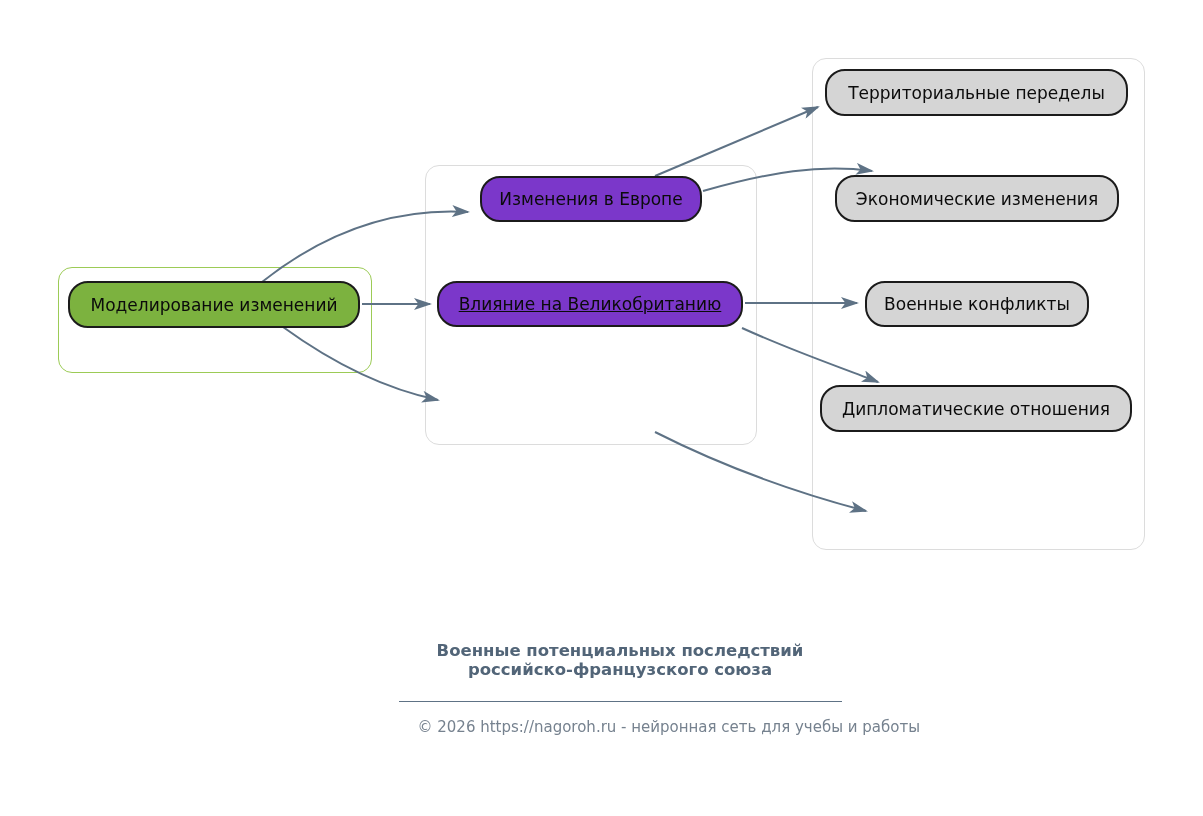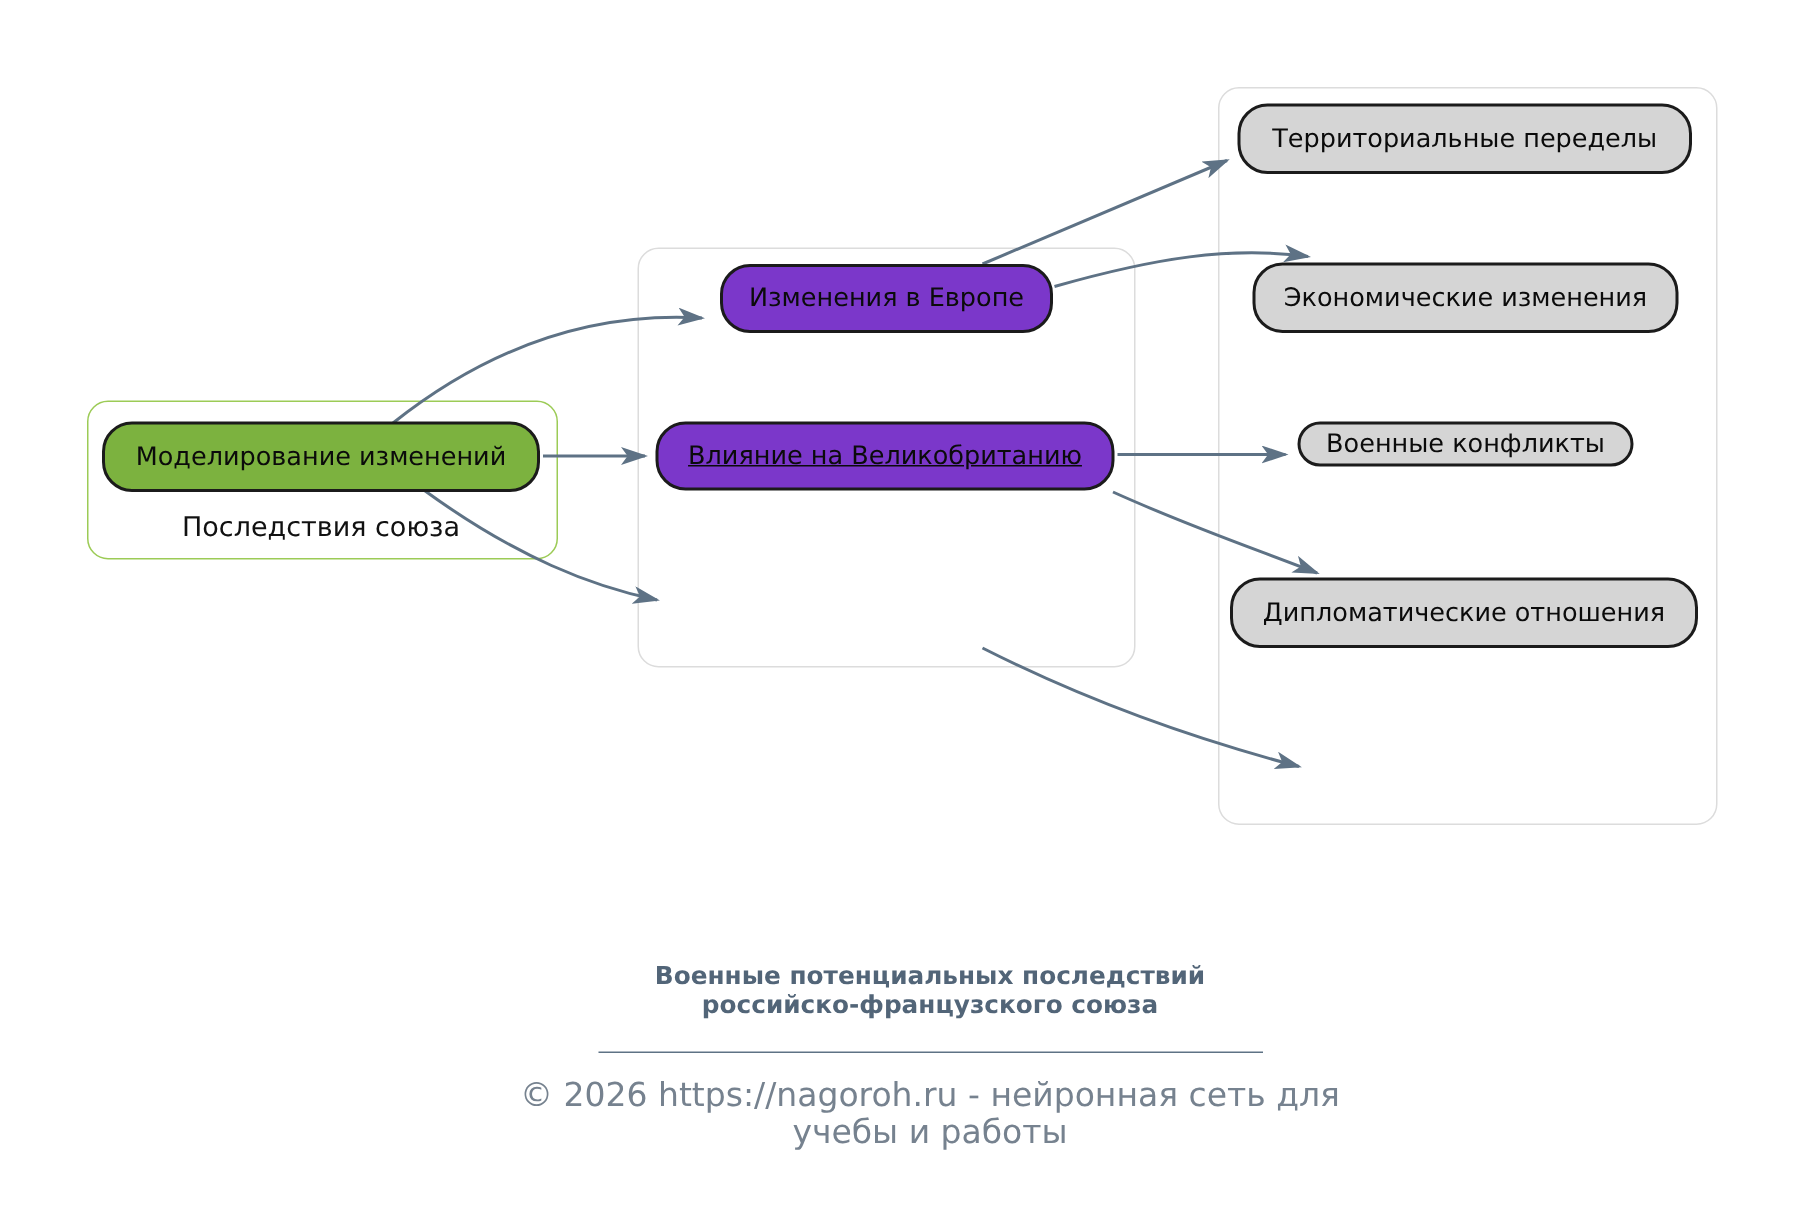--- a/index.html
+++ b/index.html
@@ -30,29 +30,29 @@
   }
   .node-green{background:var(--green);}
   .node-purple{background:var(--purple);}
   .node-gray{background:var(--gray);}
   .n-modeling{left:68px;top:281px;width:292px;height:47px;}
   .n-europe{left:480px;top:176px;width:222px;height:46px;}
   .n-britain{left:437px;top:281px;width:306px;height:46px;text-decoration:underline;}
   .n-others{left:447px;top:385px;width:286px;height:46px;}
   .n-territorial{left:825px;top:69px;width:303px;height:47px;}
   .n-economic{left:835px;top:175px;width:284px;height:47px;}
-  .n-military{left:865px;top:281px;width:224px;height:30px;}
+  .n-military{left:865px;top:281px;width:224px;height:46px;}
   .n-diplomatic{left:820px;top:385px;width:312px;height:47px;}
   .n-struggle{left:875px;top:491px;width:208px;height:46px;}
   .footer{
     position:absolute;left:320px;top:641px;width:600px;text-align:center;z-index:3;
   }
   .footer-title{font-size:16.5px;font-weight:bold;color:var(--title);line-height:19px;}
   .footer-divider{width:443px;height:0;border-top:1px solid var(--edge);margin:22px auto 0 auto;}
-  .footer-credit{margin-top:16px;font-size:22px;color:var(--credit);}
+  .footer-credit{margin-top:16px;font-size:15px;color:var(--credit);text-align:right;}
 </style>
 </head>
 <body>
 
 <div class="canvas">
 
   <div class="group group-left"></div>
   <div class="group group-mid"></div>
   <div class="group group-right"></div>
 
@@ -66,21 +66,20 @@
     <path class="edge" d="M 362 304 L 430 304" marker-end="url(#arrow)"></path>
     <path class="edge" d="M 283 327 C 345 372, 395 391, 438 400" marker-end="url(#arrow)"></path>
     <path class="edge" d="M 655 176 L 818 107" marker-end="url(#arrow)"></path>
     <path class="edge" d="M 703 191 C 770 172, 820 164, 872 171" marker-end="url(#arrow)"></path>
     <path class="edge" d="M 745 303 L 857 303" marker-end="url(#arrow)"></path>
     <path class="edge" d="M 742 328 C 795 352, 840 367, 878 382" marker-end="url(#arrow)"></path>
     <path class="edge" d="M 655 432 C 730 470, 805 495, 866 511" marker-end="url(#arrow)"></path>
   </svg>
 
   <div class="node node-green n-modeling">Моделирование изменений</div>
-  <div class="group-label">Последствия союза</div>
 
   <div class="node node-purple n-europe">Изменения в Европе</div>
   <div class="node node-purple n-britain">Влияние на Великобританию</div>
 
   <div class="node node-gray n-economic">Экономические изменения</div>
   <div class="node node-gray n-territorial">Территориальные переделы</div>
   <div class="node node-gray n-military">Военные конфликты</div>
   <div class="node node-gray n-diplomatic">Дипломатические отношения</div>
 
   <div class="footer">

